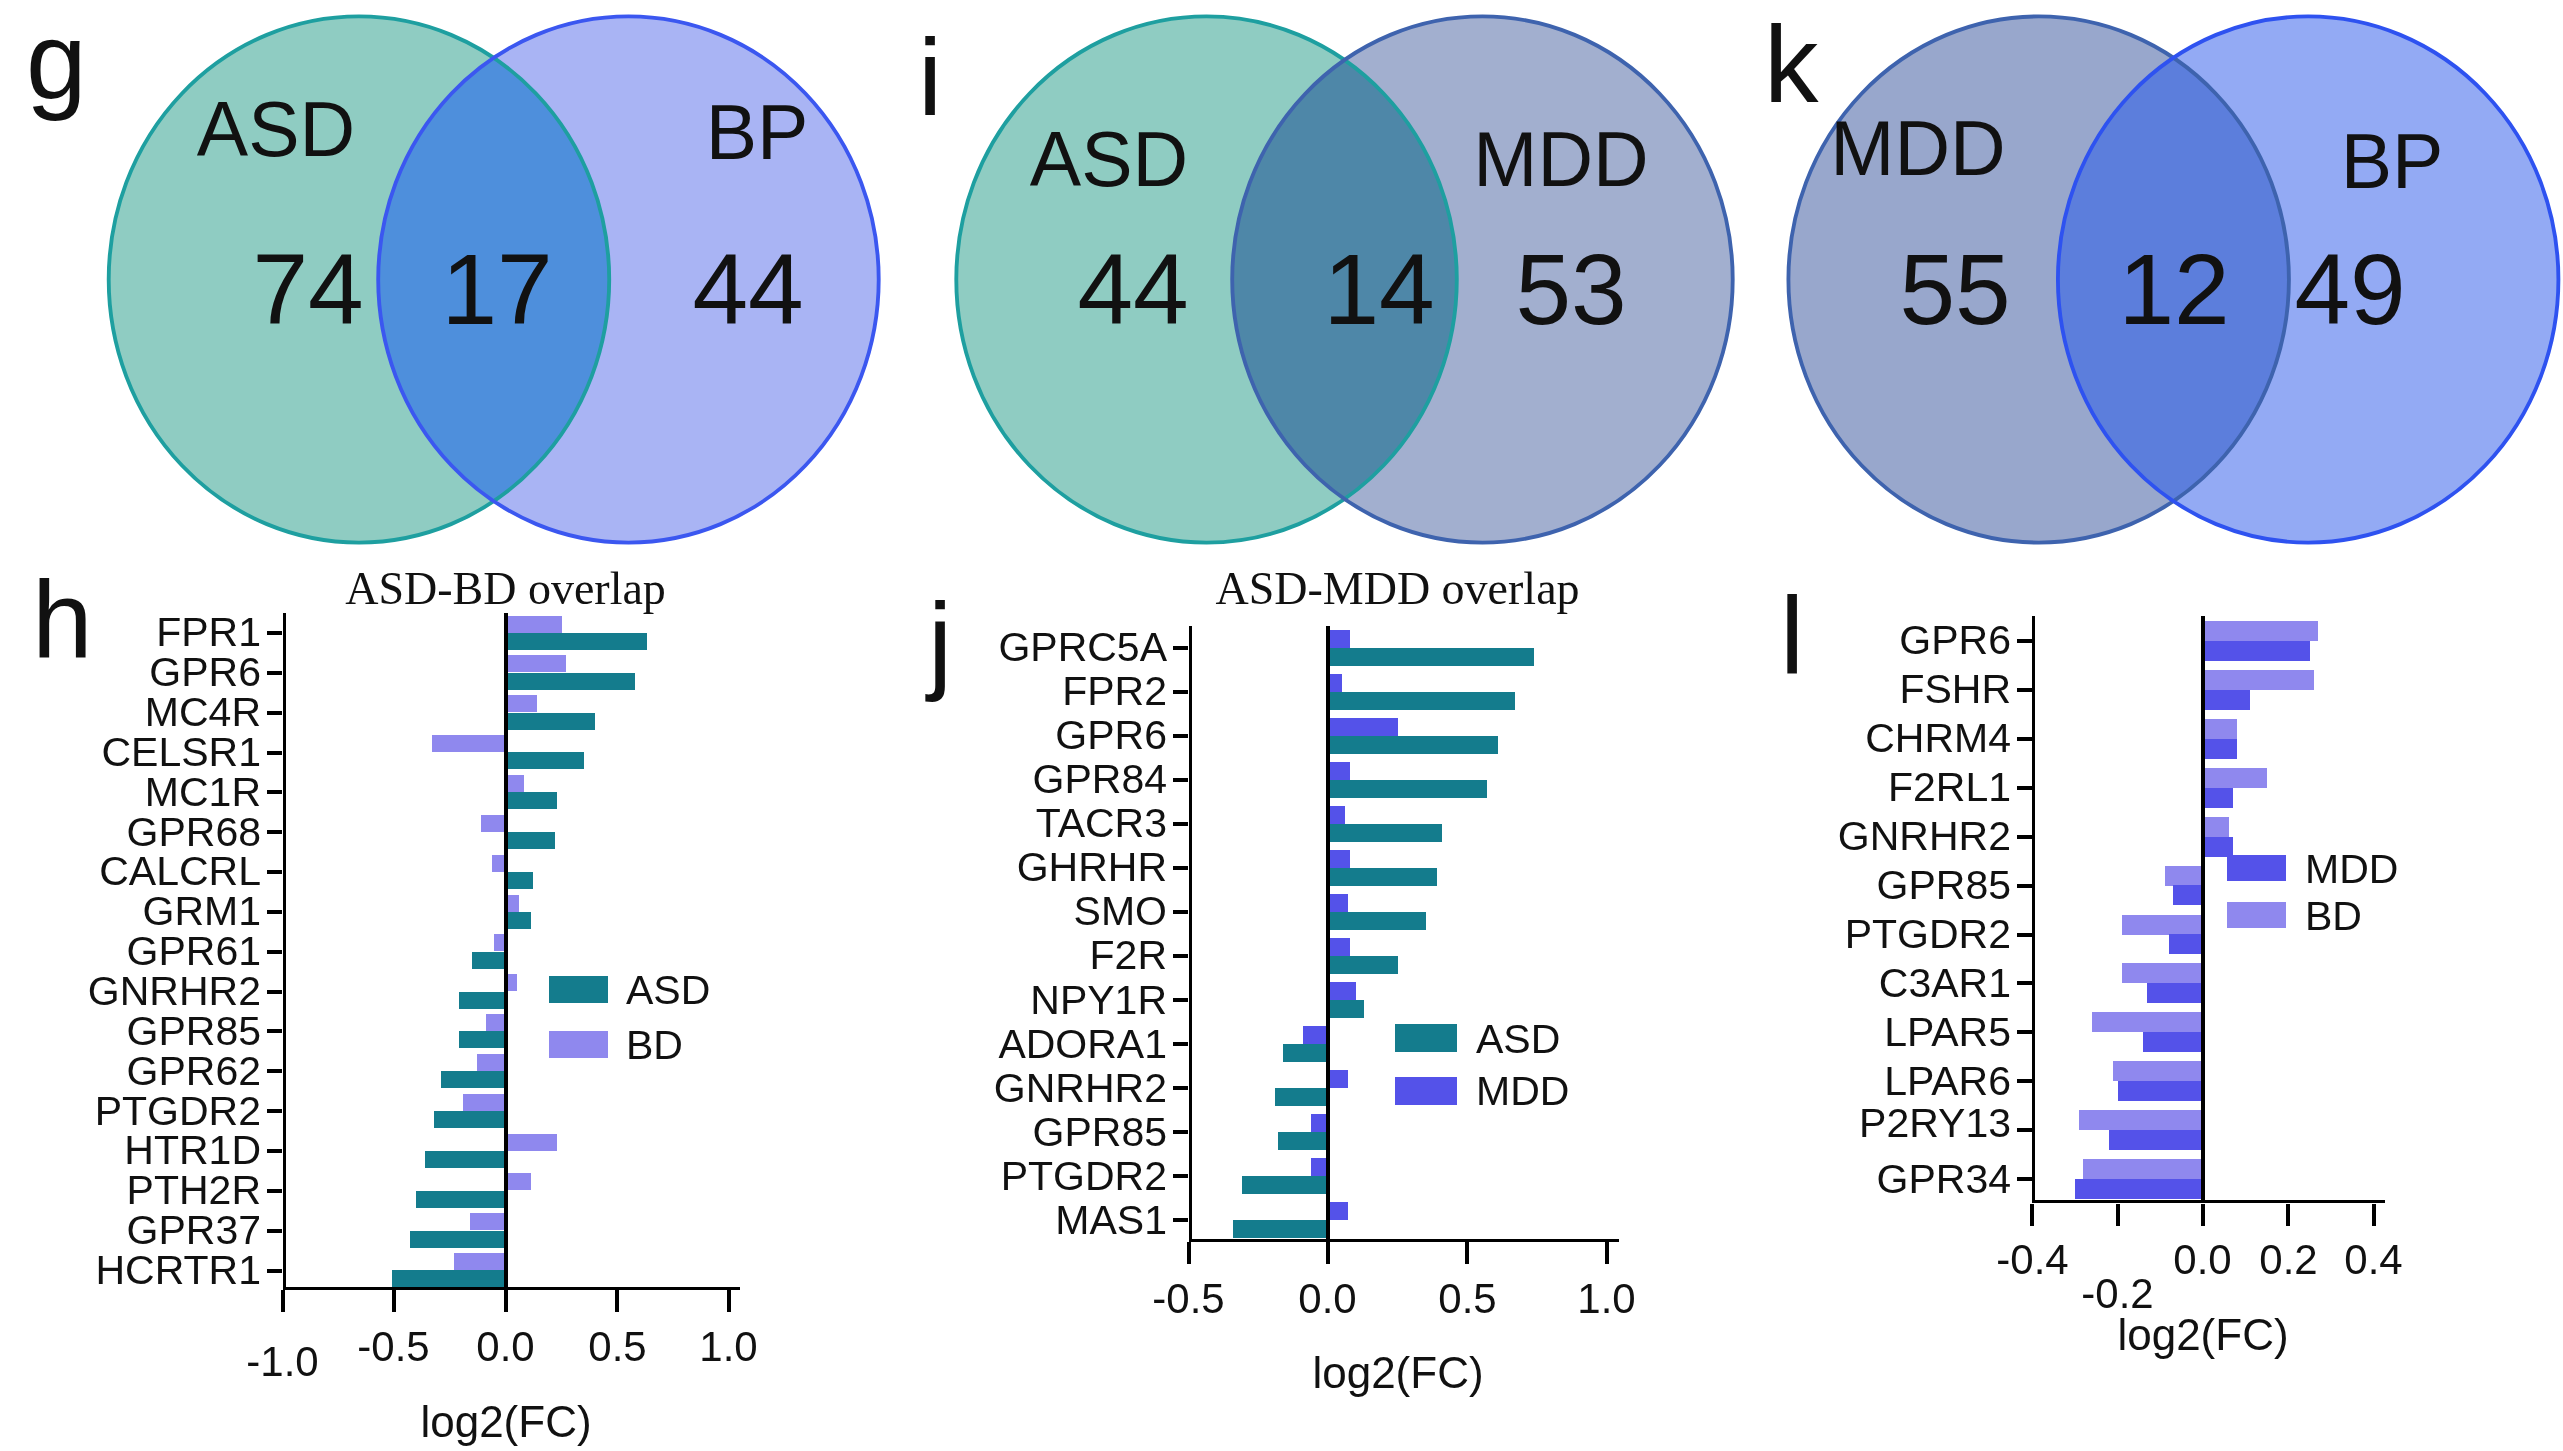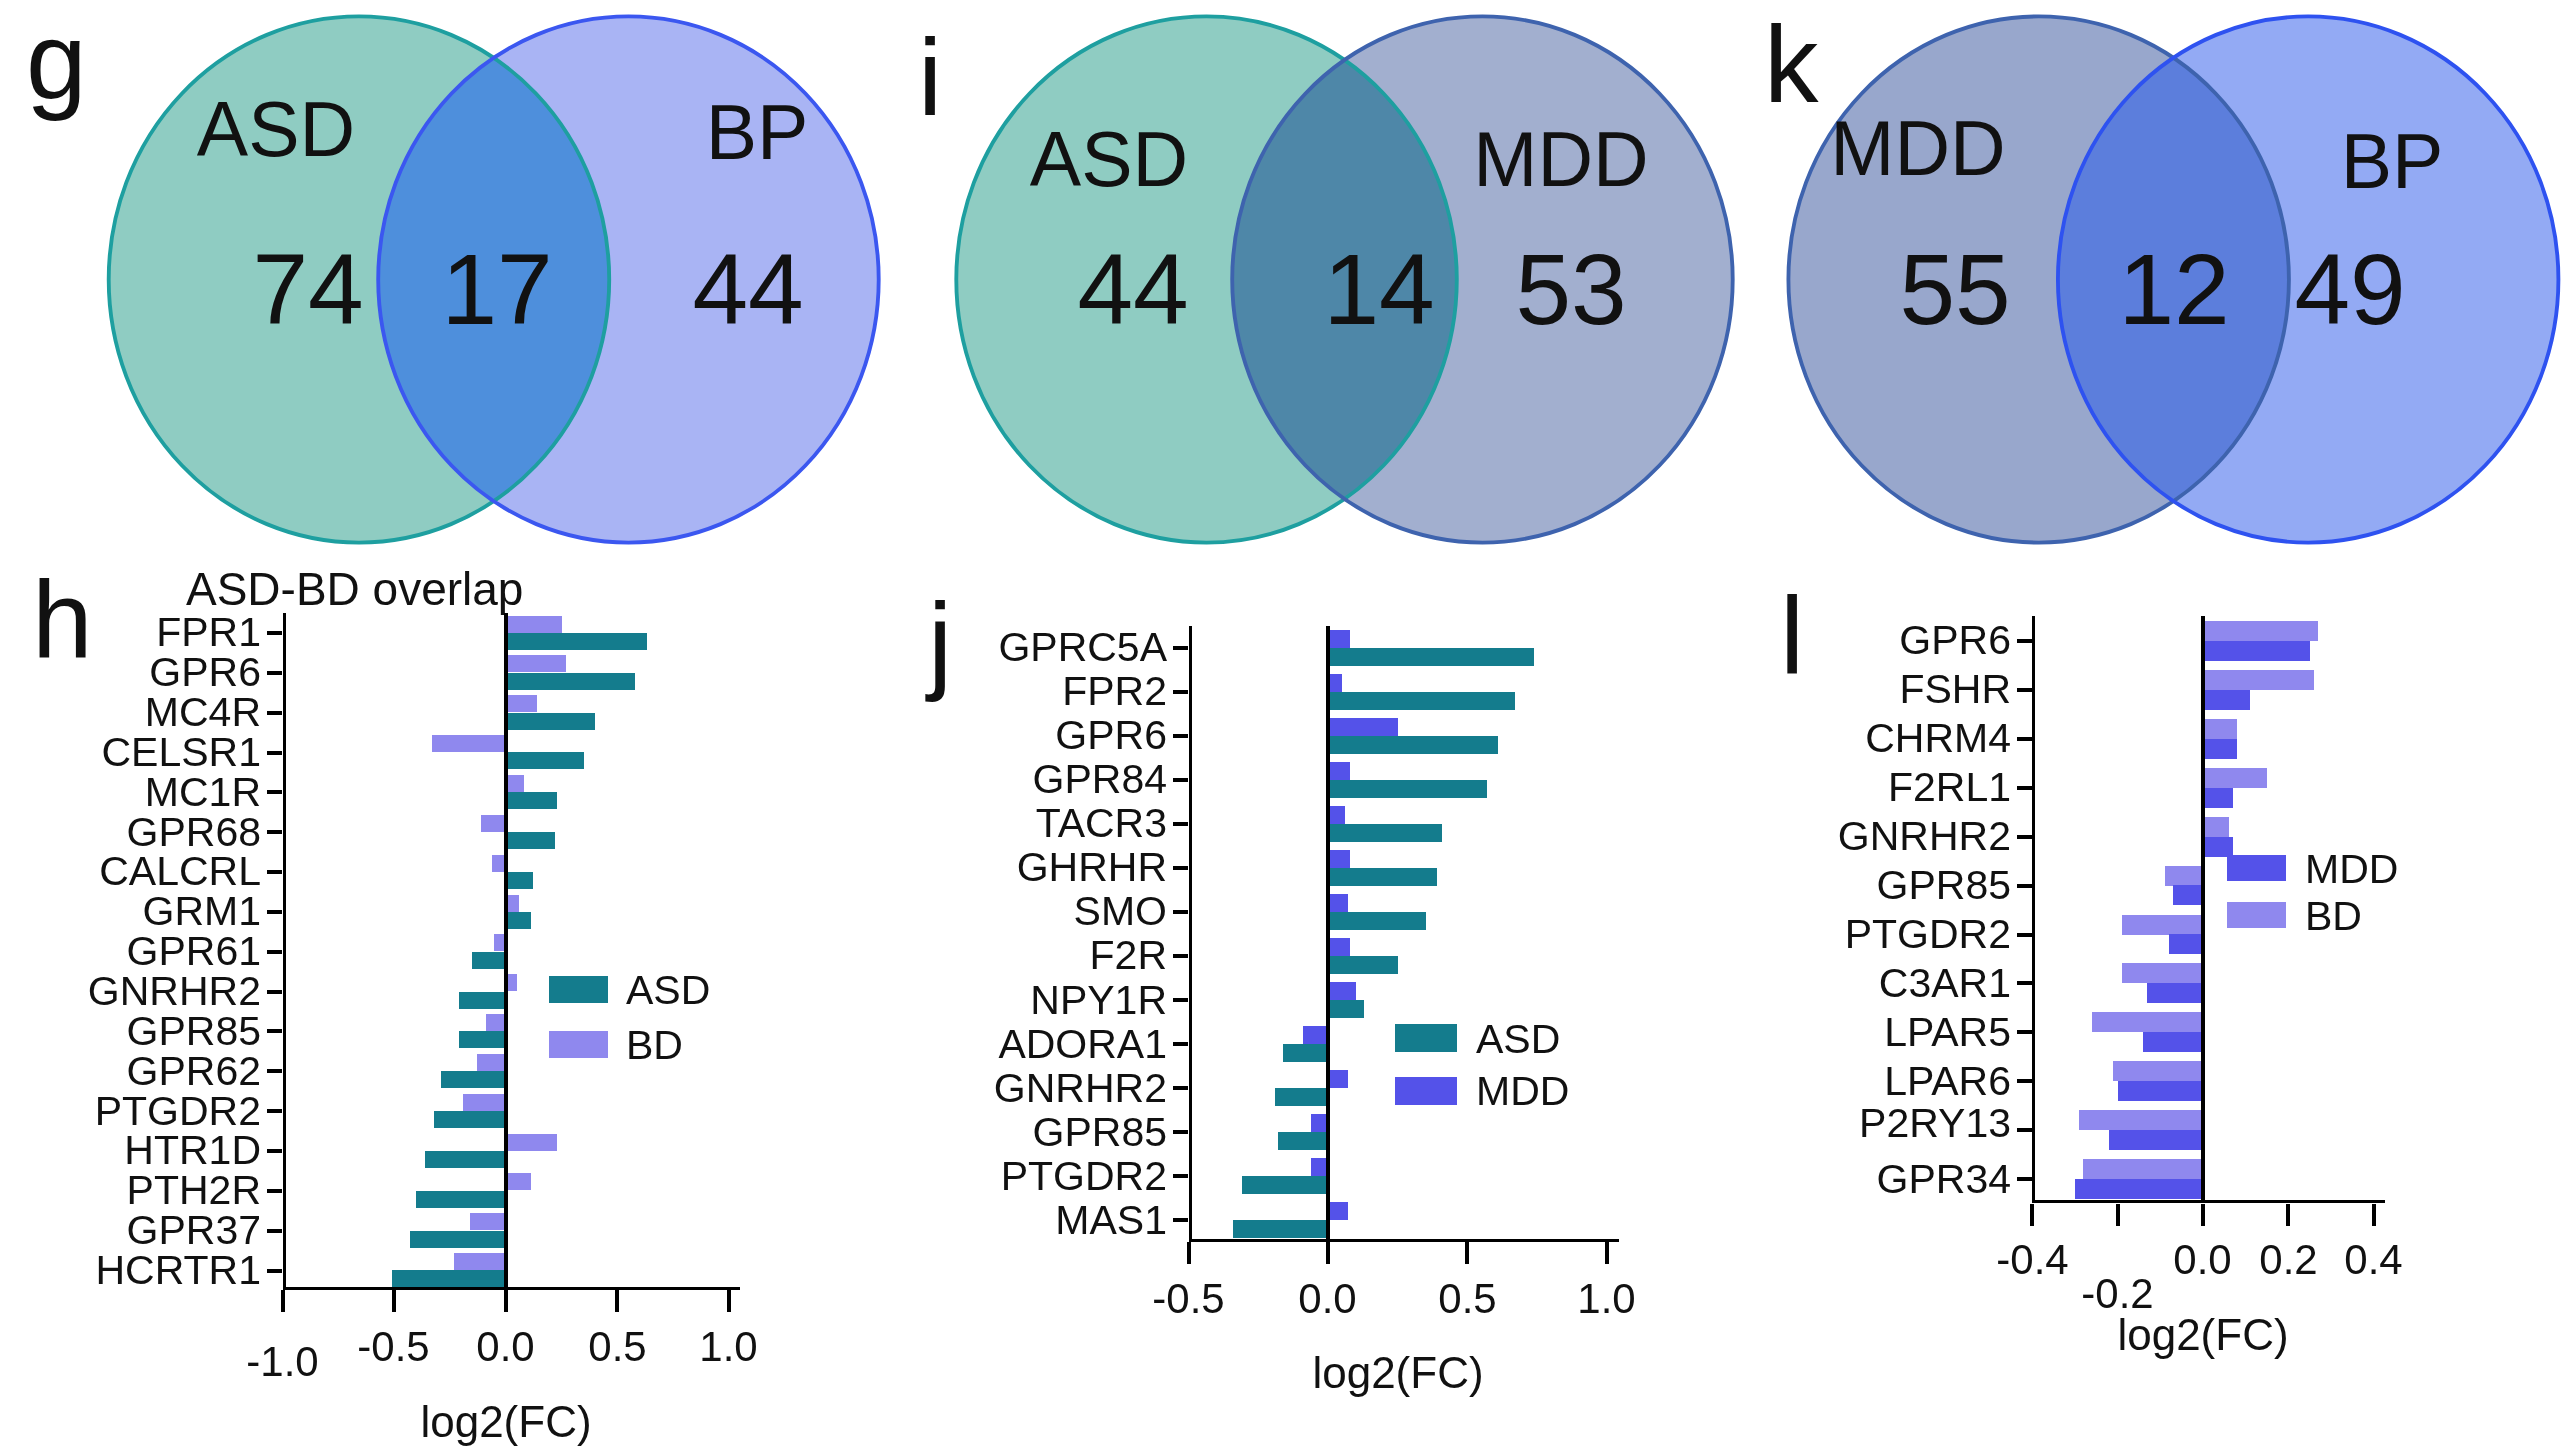--- a/index.html
+++ b/index.html
@@ -5,21 +5,21 @@
   html,body{margin:0;padding:0;background:#ffffff;}
   body{width:2563px;height:1451px;position:relative;overflow:hidden;
        font-family:"Liberation Sans", sans-serif;color:#111;}
   .board{position:absolute;left:0;top:0;width:2563px;height:1451px;}
   .panel-letter{position:absolute;font-size:109px;line-height:1;color:#111;}
   .venn{position:absolute;}
   .venn svg{position:absolute;left:0;top:0;}
   .venn-label{position:absolute;transform:translate(-50%,-50%);font-size:77px;line-height:1;white-space:nowrap;}
   .venn-count{position:absolute;transform:translate(-50%,-50%);font-size:100px;line-height:1;white-space:nowrap;}
   .chart{position:absolute;}
-  .chart-title{position:absolute;font-size:46px;line-height:1.05;white-space:nowrap;}
+  .chart-title{position:absolute;text-align:center;font-size:46px;line-height:1.05;white-space:nowrap;font-family:Liberation Serif, serif;}
   .plot-frame{position:absolute;border-left:3.9px solid #000;border-bottom:3.9px solid #000;box-sizing:border-box;}
   .zero-line{position:absolute;background:#000;}
   .bar{position:absolute;}
   .cat-label{position:absolute;text-align:right;font-size:41px;line-height:1;white-space:nowrap;}
   .cat-tick{position:absolute;background:#000;height:3.9px;width:15.4px;}
   .x-tick{position:absolute;background:#000;width:3.9px;}
   .x-tick-label{position:absolute;text-align:center;font-size:42px;line-height:1;}
   .x-axis-label{position:absolute;text-align:center;font-size:44px;line-height:1;}
   .legend-swatch{position:absolute;}
   .legend-label{position:absolute;font-size:41px;line-height:1;white-space:nowrap;}
@@ -173,20 +173,21 @@
       <div class="x-tick-label" style="left: 547px; width: 141px; top: 774px;">0.5</div>
       <div class="x-tick" style="left: 727px; top: 738px; height: 22px;"></div>
       <div class="x-tick-label" style="left: 658px; width: 141px; top: 774px;">1.0</div>
       <div class="x-axis-label" style="left: 339px; width: 334px; top: 848px;">log2(FC)</div>
       <div class="legend-swatch" style="left: 549px; top: 424px; width: 59px; height: 27px; background: rgb(20, 124, 141);"></div>
       <div class="legend-label" style="left: 626px; top: 418px;">ASD</div>
       <div class="legend-swatch" style="left: 549px; top: 479px; width: 59px; height: 27px; background: rgb(143, 136, 238);"></div>
       <div class="legend-label" style="left: 626px; top: 473px;">BD</div>
     </div>
     <div class="chart" style="left: 912px; top: 552px; width: 828px; height: 899px;">
+      <div class="chart-title" style="left: 180px; width: 611px; top: 13px;">ASD-MDD overlap</div>
       <div class="plot-frame" style="left: 277px; top: 74px; width: 430px; height: 616px;"></div>
       <div class="cat-label" style="left: -51px; width: 306px; top: 75px;">GPRC5A</div>
       <div class="cat-tick" style="left: 261px; top: 94px;"></div>
       <div class="bar" style="background: rgb(84, 82, 233); left: 416px; width: 22px; top: 78px; height: 18px;"></div>
       <div class="bar" style="background: rgb(20, 124, 141); left: 416px; width: 206px; top: 96px; height: 18px;"></div>
       <div class="cat-label" style="left: -51px; width: 306px; top: 119px;">FPR2</div>
       <div class="cat-tick" style="left: 261px; top: 138px;"></div>
       <div class="bar" style="background: rgb(84, 82, 233); left: 416px; width: 14px; top: 122px; height: 18px;"></div>
       <div class="bar" style="background: rgb(20, 124, 141); left: 416px; width: 187px; top: 140px; height: 18px;"></div>
       <div class="cat-label" style="left: -51px; width: 306px; top: 163px;">GPR6</div>

